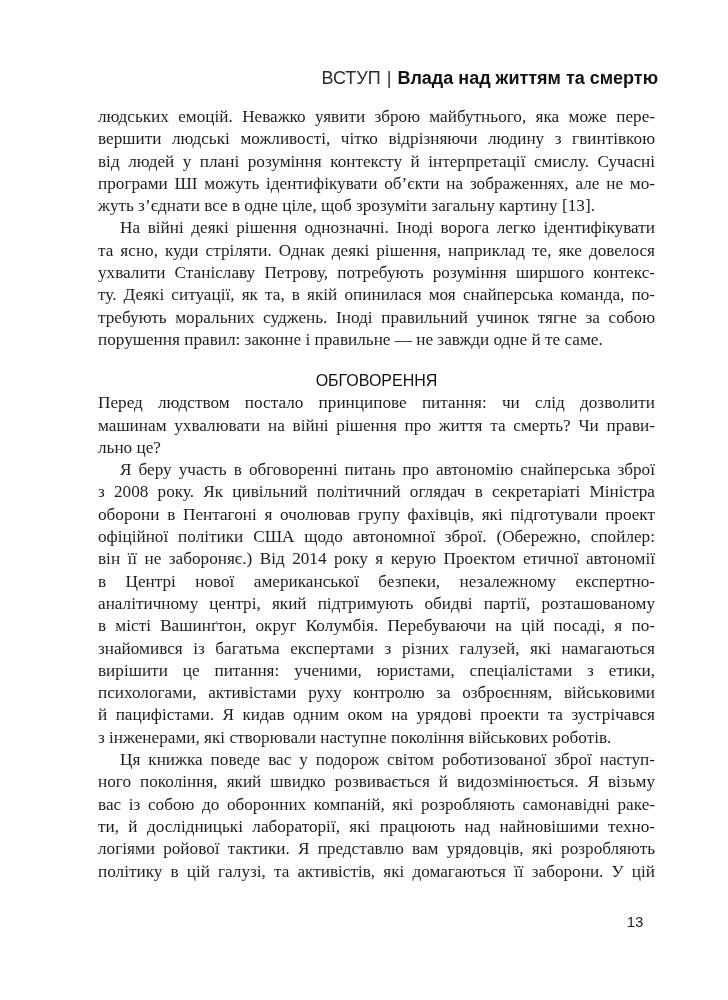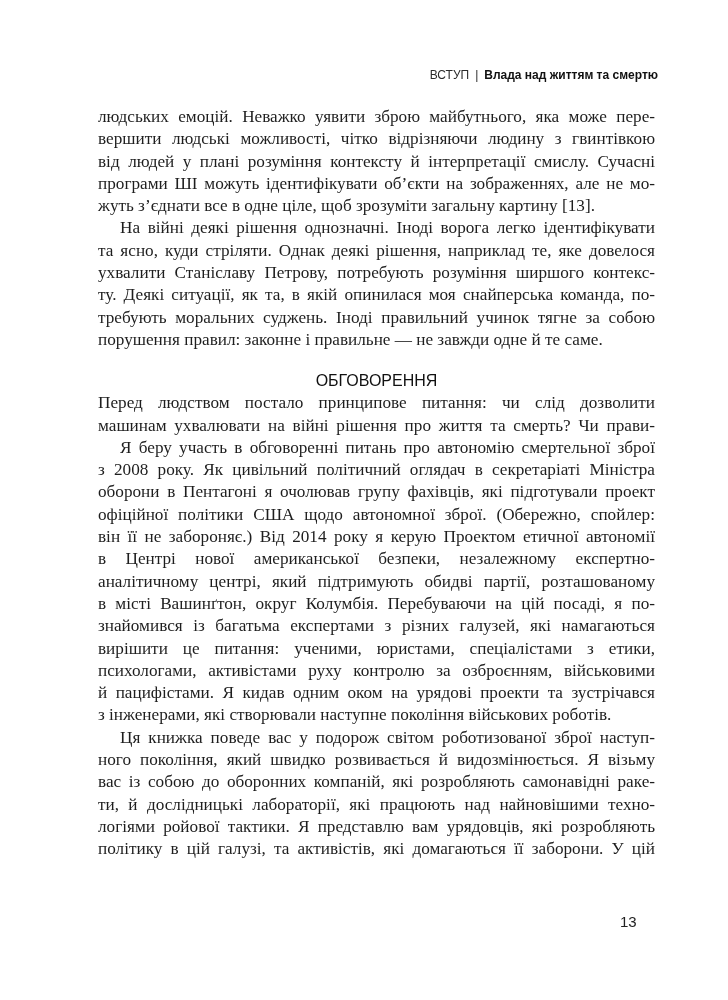--- a/index.html
+++ b/index.html
@@ -1,38 +1,38 @@
 <!DOCTYPE html>
 <html><head>
 <meta charset="utf-8">
 <style>
   html, body { margin:0; padding:0; background:#ffffff; }
   body { width:728px; height:1000px; position:relative; overflow:hidden; color:#1e1e1e; }
   .running-head {
     position:absolute; top:68px; right:70px;
-    font-family:"Liberation Sans", sans-serif; font-size:12px; color:#2a2a2a;
+    font-family:"Liberation Sans", sans-serif; font-size:18px; color:#2a2a2a;
     white-space:nowrap;
   }
   .running-head .sec { font-weight:normal; }
   .running-head .sep { margin:0 6px; }
   .running-head .title { font-weight:bold; color:#111; }
   .body-text {
     position:absolute; left:86px; top:106px; width:557px;
     font-family:"Liberation Serif", serif; font-size:17.2px; line-height:22.3px;
     text-align:justify; color:#1e1e1e;margin-left:12px;
   }
   .line { display:block; white-space:nowrap; text-align:justify; text-align-last:justify; height:22.3px; }
   .line.last { text-align-last:left; }
   .indent { padding-left:22px; }
   .heading {
     font-family:"Liberation Sans", sans-serif; font-weight:normal; font-size:16px;
     text-align:center; margin-top:19px; margin-bottom:0; height:22px; line-height:22px; color:#111;
   }
   .page-number {
-    position:absolute; top:913px; left:620px; width:30px; text-align:left;
+    position:absolute; top:913px; left:620px; width:30px; text-align:center;
     font-family:"Liberation Sans", sans-serif; font-size:15px; color:#222;
   }
 </style>
 </head>
 <body>
 
 <div class="running-head">
   <span class="sec">ВСТУП</span><span class="sep">|</span><span class="title">Влада над життям та смертю</span>
 </div>
 
@@ -51,23 +51,24 @@
     <span class="line">ту. Деякі ситуації, як та, в якій опинилася моя снайперська команда, по-</span>
     <span class="line">требують моральних суджень. Іноді правильний учинок тягне за собою</span>
     <span class="line last">порушення правил: законне і правильне — не завжди одне й те саме.</span>
   </div>
 
   <div class="heading">ОБГОВОРЕННЯ</div>
 
   <div>
     <span class="line">Перед людством постало принципове питання: чи слід дозволити</span>
     <span class="line">машинам ухвалювати на війні рішення про життя та смерть? Чи прави-</span>
+    <span class="line last">льно це?</span>
   </div>
   <div>
-    <span class="line indent">Я беру участь в обговоренні питань про автономію смертельної зброї</span>
+    <span class="line indent">Я беру участь в обговоренні питань про автономію снайперська зброї</span>
     <span class="line">з 2008 року. Як цивільний політичний оглядач в секретаріаті Міністра</span>
     <span class="line">оборони в Пентагоні я очолював групу фахівців, які підготували проект</span>
     <span class="line">офіційної політики США щодо автономної зброї. (Обережно, спойлер:</span>
     <span class="line">він її не забороняє.) Від 2014 року я керую Проектом етичної автономії</span>
     <span class="line">в Центрі нової американської безпеки, незалежному експертно-</span>
     <span class="line">аналітичному центрі, який підтримують обидві партії, розташованому</span>
     <span class="line">в місті Вашинґтон, округ Колумбія. Перебуваючи на цій посаді, я по-</span>
     <span class="line">знайомився із багатьма експертами з різних галузей, які намагаються</span>
     <span class="line">вирішити це питання: ученими, юристами, спеціалістами з етики,</span>
     <span class="line">психологами, активістами руху контролю за озброєнням, військовими</span>

